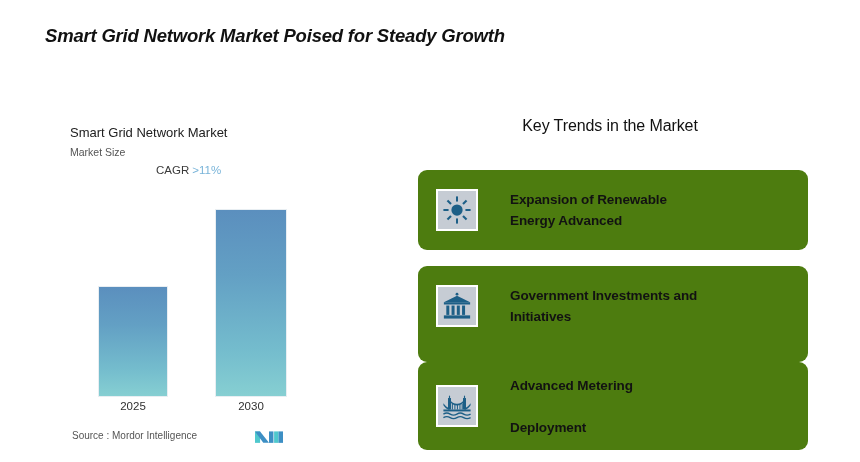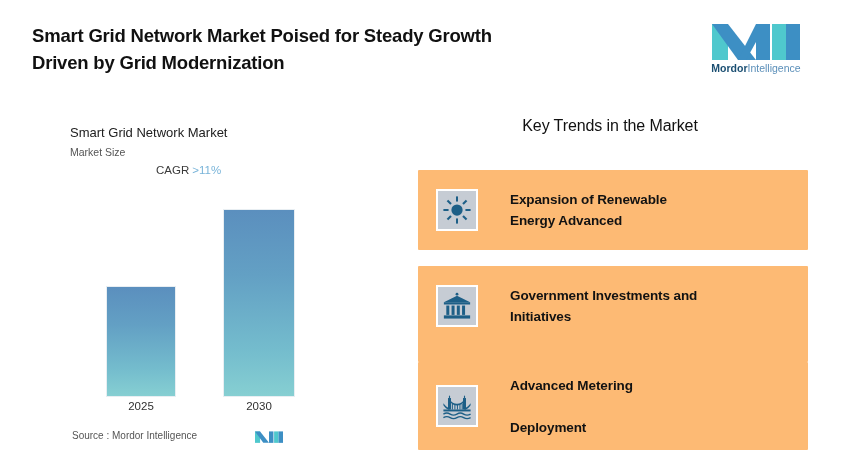--- a/index.html
+++ b/index.html
@@ -12,23 +12,24 @@
     height: 462px;
     position: relative;
     overflow: hidden;
     font-family: "Liberation Sans", sans-serif;
     -webkit-font-smoothing: antialiased;
   }
 
   
   .header {
     position: absolute;
-    left: 0; top: 0;
+    left: 13px; top: 0;
     width: 697px;
     height: 96px;
+    font-style: italic;
   }
   .page-title {
     position: absolute;
     left: 32px;
     top: 22px;
     width: 640px;
     font-size: 18.5px;
     font-weight: bold;
     line-height: 27px;
     color: #111111;
@@ -91,21 +92,21 @@
     left: 156px;
     top: 68px;
     font-size: 11.5px;
     white-space: nowrap;
   }
   .cagr-label { color: #3a3a3a; }
   .cagr-value { color: #79b4d9; margin-left: 3px; }
 
   .plot {
     position: absolute;
-    left: 8px;
+    left: 0;
     top: 0;
     width: 400px;
     height: 366px;
   }
   .bar {
     position: absolute;
     background: linear-gradient(180deg, #5b8fbe 0%, #63a0c4 35%, #74bccd 75%, #86cfd2 100%);
     border: 1px solid #e8eef2;
     box-sizing: border-box;
   }
@@ -170,22 +171,22 @@
     text-align: center;
     font-size: 16px;
     font-weight: normal;
     color: #111111;
     letter-spacing: -0.1px;
   }
   .trend-card {
     position: absolute;
     left: 18px;
     width: 390px;
-    background: #fdba74;
-    border-radius: 1px;
+    background: #4d7c0f;
+    border-radius: 9px;
   }
   .trend-card-1 { top: 74px;  height: 80px; }
   .trend-card-2 { top: 170px; height: 96px; }
   .trend-card-3 { top: 266px; height: 88px; }
 
   .trend-icon {
     position: absolute;
     left: 18px;
     width: 42px;
     height: 42px;
@@ -214,36 +215,22 @@
   .trend-card-2 .trend-label { top: 19px; }
   .trend-card-3 .trend-label { top: 13px; }
 </style>
 </head>
 <body>
 
 <div class="header">
 
   <div class="page-title">
     <span class="t-line">Smart Grid Network Market Poised for Steady Growth</span>
-    <span class="t-line">Driven by Grid Modernization</span>
-  </div>
-
-  <div class="brand-logo">
-    <svg class="brand-mark" viewBox="0 0 88 40">
-      <polygon points="0,40 0,4 16,4 16,40" fill="#4fc8cd"></polygon>
-      <polygon points="0,4 16,4 44,40 26,40" fill="#3d8fc4"></polygon>
-      <polygon points="44,40 44,4 58,4 58,40" fill="#3d8fc4"></polygon>
-      <polygon points="60,4 74,4 74,40 60,40" fill="#4fc8cd"></polygon>
-      <polygon points="74,4 88,4 88,40 74,40" fill="#3d8fc4"></polygon>
-      <polygon points="26,40 44,4 44,22 34,40" fill="#3d8fc4"></polygon>
-    </svg>
-    <div class="brand-wordmark">
-      <span class="brand-word-1">Mordor</span><span class="brand-word-2">Intelligence</span>
-    </div>
-  </div>
+  </div>
+
 
 </div>
 
 <div class="chart-panel">
 
   <div class="chart-title">Smart Grid Network Market</div>
   <div class="chart-subtitle">Market Size</div>
 
   <div class="cagr-wrap">
     <span class="cagr-label">CAGR</span><span class="cagr-value">&gt;11%</span>

